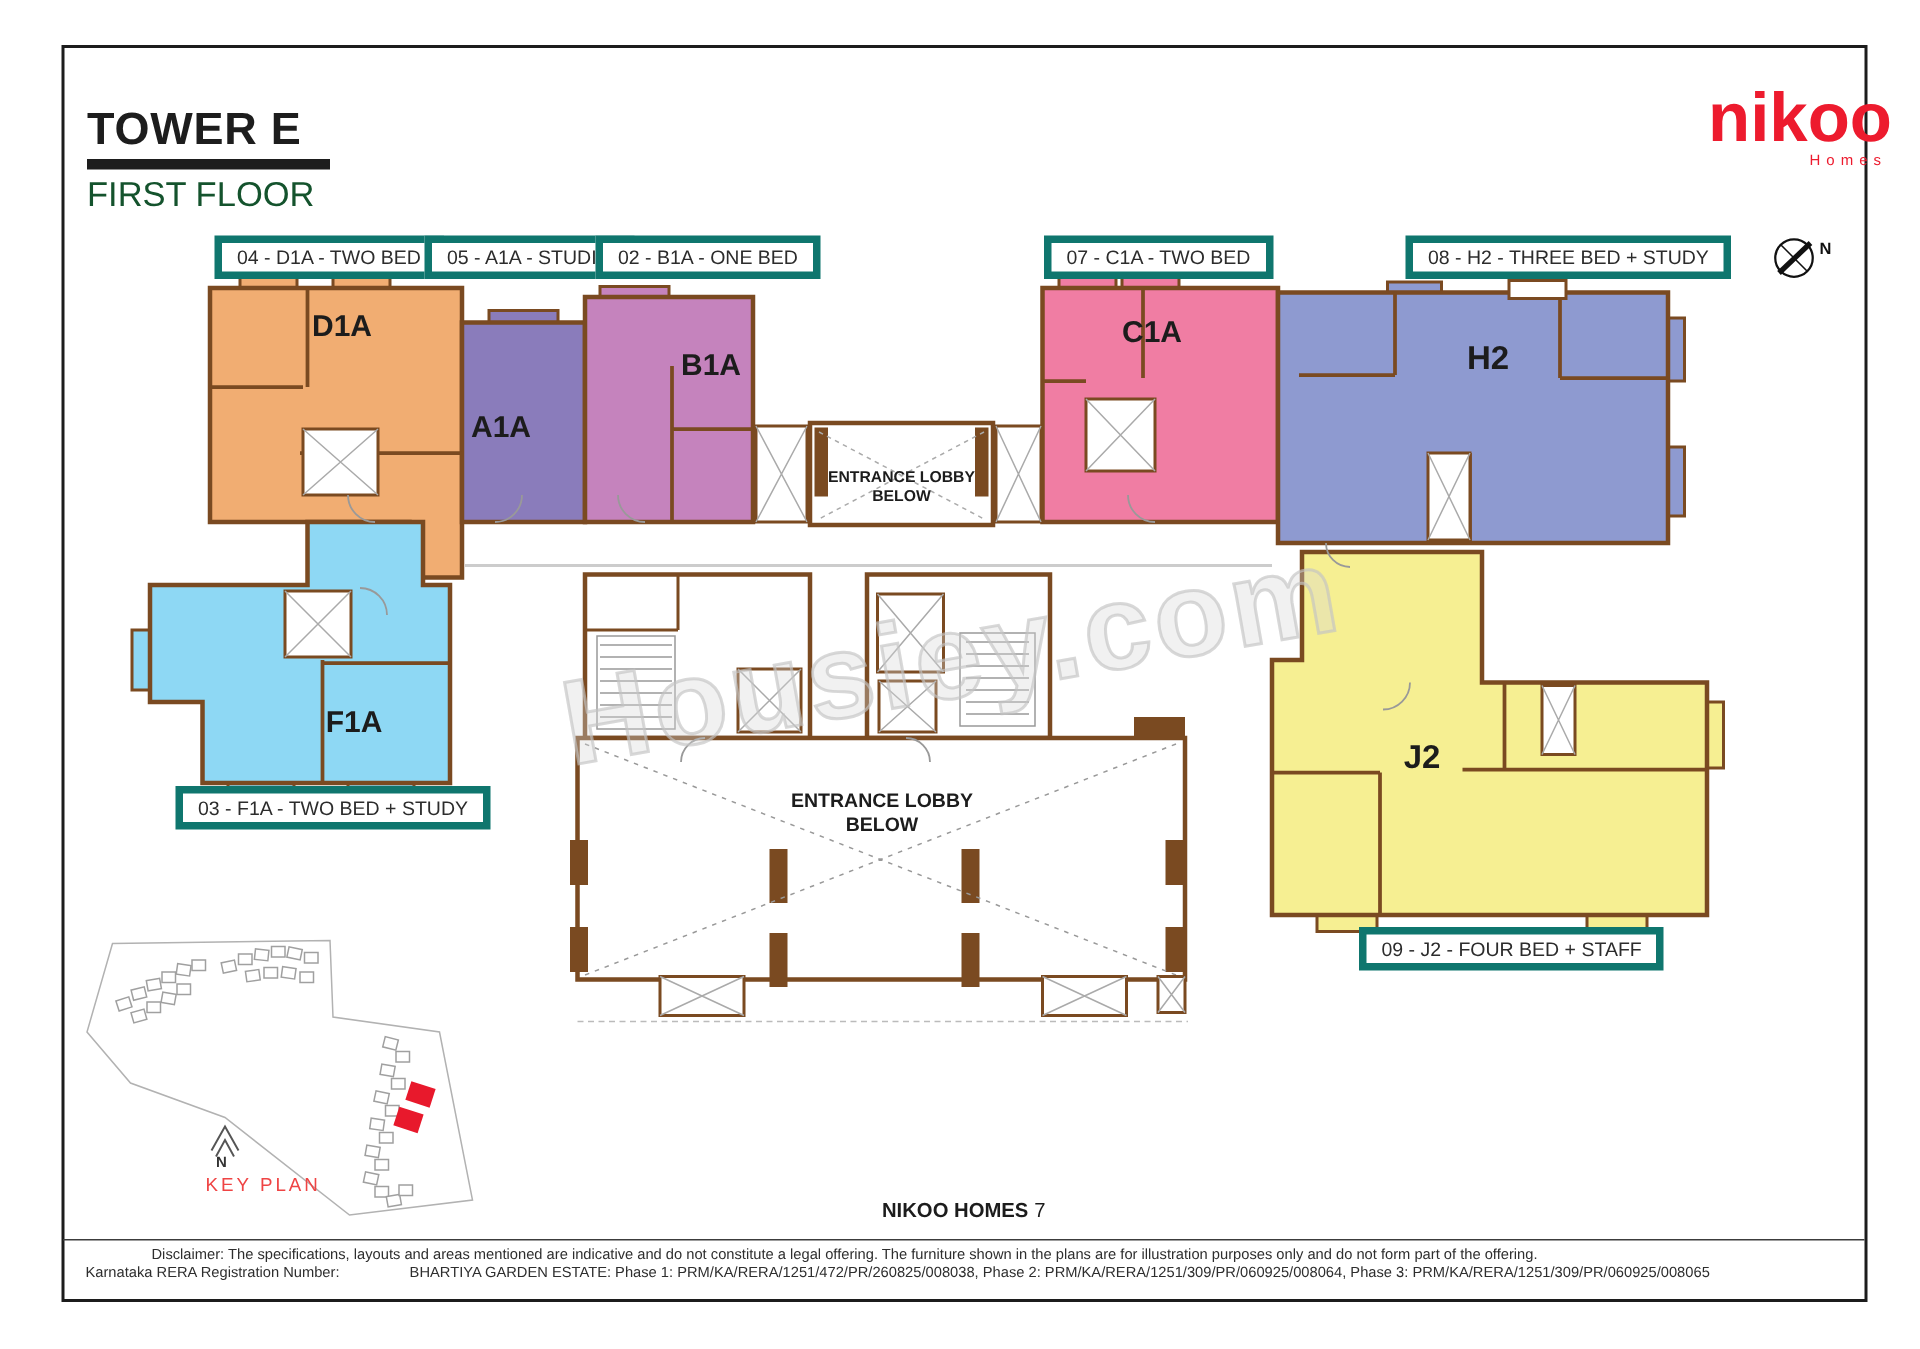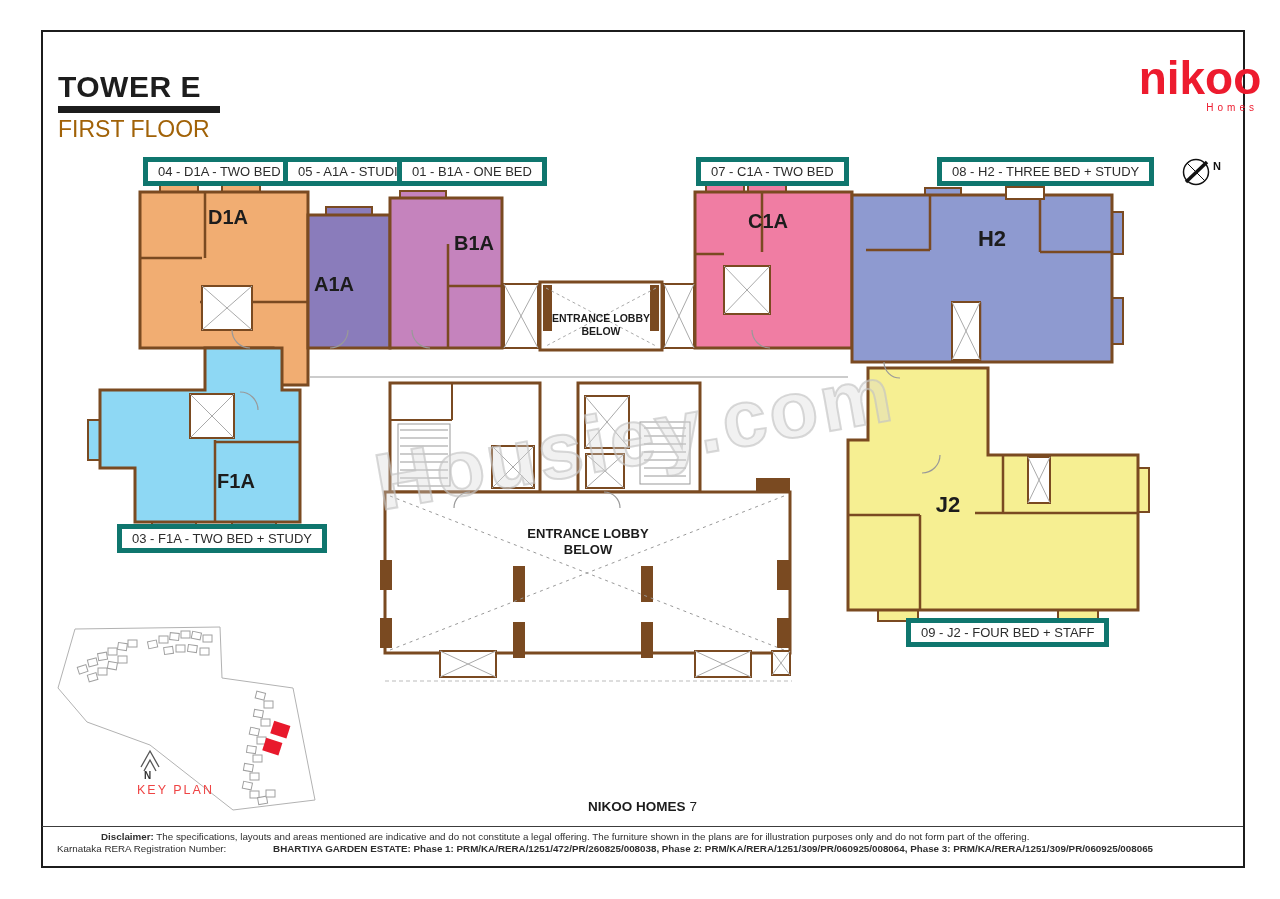--- a/index.html
+++ b/index.html
@@ -4,21 +4,21 @@
 <style>
   * { margin:0; padding:0; box-sizing:border-box; }
   body { background:#ffffff; }
   .page { position:relative; width:1280px; height:899px; background:#fff;
           font-family:"Liberation Sans", sans-serif; overflow:hidden; }
   .abs { position:absolute; }
   .frame { left:41px; top:30px; width:1204px; height:838px; border:2px solid #1c1c1c; z-index:1; }
   .plansvg { left:0; top:0; z-index:2; }
   .title { left:58px; top:70px; font-size:30px; font-weight:800; letter-spacing:.5px; color:#1d1d1d; z-index:5; }
   .bar { left:58px; top:106px; width:162px; height:7px; background:#1d1d1d; z-index:5; }
-  .subtitle { left:58px; top:116px; font-size:23px; color:#a16207; z-index:5; }
+  .subtitle { left:58px; top:116px; font-size:23px; color:#14532d; z-index:5; }
   .brand { left:1088px; top:56px; width:136px; text-align:center; color:#ed1b2e; z-index:5;margin-left:44px; }
   .brand-name { font-size:46px; font-weight:bold; line-height:44px; }
   .brand-sub { font-size:10px; letter-spacing:4px; text-align:right; padding-right:10px; margin-top:2px; }
   .compass-n { left:1213px; top:160px; font-size:11px; font-weight:bold; color:#111; z-index:5; }
   .tag { position:absolute; z-index:6; background:#fff; border:5px solid #0f766e; padding:2px 10px;
          font-size:13px; color:#2c2c2c; white-space:nowrap; }
   .lob-sm { left:534px; top:312px; width:134px; text-align:center; font-size:10.5px; font-weight:bold;
             line-height:13px; color:#1c1c1c; z-index:5; }
   .lob-lg { left:498px; top:526px; width:180px; text-align:center; font-size:13px; font-weight:bold;
             line-height:16px; color:#1c1c1c; z-index:5; }
@@ -29,42 +29,42 @@
   .kp-title { left:117px; top:783px; font-size:12.5px; font-weight:normal; letter-spacing:2px; color:#ef4444; z-index:5;margin-left:20px; }
   .project { left:588px; top:799px; font-size:13.5px; color:#1c1c1c; z-index:5; }
   .project .b { font-weight:bold; }
   .project .n { margin-left:4px; }
   .dev { left:1076px; top:754px; width:142px; z-index:5; }
   .dev-name { font-size:26px; font-weight:bold; color:#47423f; letter-spacing:1px; line-height:27px; }
   .dev-row { display:flex; justify-content:flex-end; align-items:center; gap:4px; margin-top:1px; }
   .dev-div { font-size:23px; color:#5d5853; letter-spacing:1px; line-height:23px; }
   .sep { left:42px; top:826px; width:1201px; height:1px; background:#3c3c3c; z-index:6; }
   .legal { left:57px; top:831px; width:1175px; font-size:9.8px; line-height:11.5px; color:#2e2e2e; z-index:6; }
-  .legal .b { font-weight:bold;padding-left:44px; }
+  .legal .b { font-weight:normal;padding-left:44px; }
 </style>
 </head>
 <body>
 
 <div class="page">
 
   <div class="abs frame"></div>
 
   <div class="abs title">TOWER E</div>
   <div class="abs bar"></div>
   <div class="abs subtitle">FIRST FLOOR</div>
 
   <div class="abs brand">
     <div class="brand-name">nikoo</div>
     <div class="brand-sub">Homes</div>
   </div>
   <div class="abs compass-n">N</div>
 
   <div class="tag" style="left:143px;top:157px;">04 - D1A - TWO BED</div>
   <div class="tag" style="left:283px;top:157px;">05 - A1A - STUDIO</div>
-  <div class="tag" style="left:397px;top:157px;">01 - B1A - ONE BED</div>
+  <div class="tag" style="left:397px;top:157px;">02 - B1A - ONE BED</div>
   <div class="tag" style="left:696px;top:157px;">07 - C1A - TWO BED</div>
   <div class="tag" style="left:891px;top:157px;margin-left:46px;">08 - H2 - THREE BED + STUDY</div>
   <div class="tag" style="left:117px;top:524px;">03 - F1A - TWO BED + STUDY</div>
   <div class="tag" style="left:906px;top:618px;">09 - J2 - FOUR BED + STAFF</div>
 
   <svg class="abs plansvg" width="1280" height="899" viewBox="0 0 1280 899">
 
     <path d="M310,377 H848" stroke="#cccccc" stroke-width="2" fill="none"></path>
 
     <g stroke="#7a4a21" stroke-width="2">

